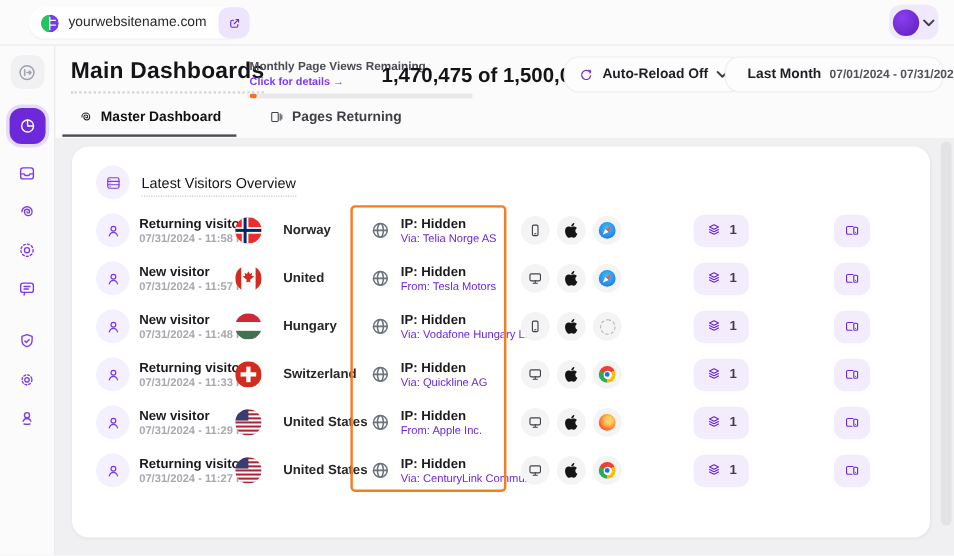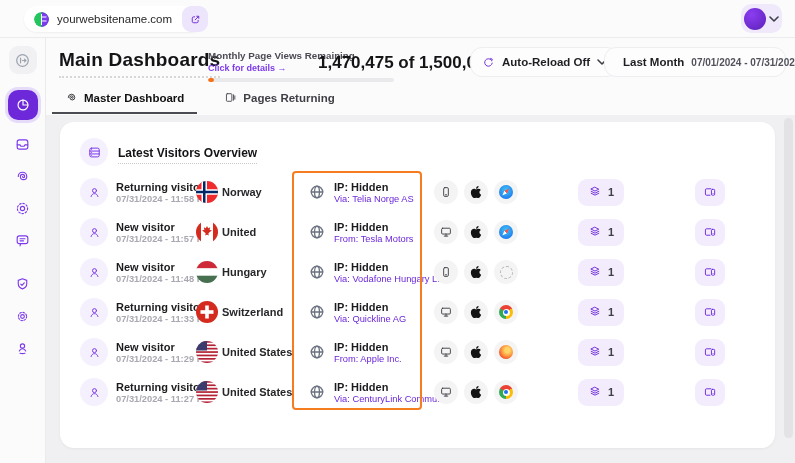--- a/index.html
+++ b/index.html
@@ -47,32 +47,32 @@
   .tabs { position:absolute; left:0; top:50px; height:27px; display:flex; align-items:flex-start; }
   .tab { display:inline-flex; align-items:center; gap:6px; padding:3px 13px 8px; font-size:11.5px; font-weight:700; color:#3f3f46; cursor:pointer; border-bottom:2.5px solid transparent; }
   .tab.active { color:#111113; border-bottom-color:#4b4b53; margin-left:6px; }
   .tab.inactive { margin-left:14px; }
 
   .content { position:absolute; left:0; top:77px; width:749px; height:348px; background:#f0f0f2; }
   .card { position:absolute; left:14px; top:7px; width:715px; height:326px; background:#fff; border-radius:14px; box-shadow:0 1px 3px rgba(0,0,0,.05); }
 
   .circ { border-radius:50%; display:flex; align-items:center; justify-content:center; }
   .panel-ic { position:absolute; left:20px; top:16px; width:28px; height:28px; background:#f4f0fd; color:#7c3aed; }
-  .panel-title { position:absolute; left:58px; top:24px; font-size:12px; font-weight:700; color:#141417; border-bottom:1.5px dotted #c9c9ce; padding-bottom:3px;text-align:right; }
+  .panel-title { position:absolute; left:58px; top:24px; font-size:12px; font-weight:400; color:#141417; border-bottom:1.5px dotted #c9c9ce; padding-bottom:3px;text-align:right; }
 
   .rows { position:absolute; left:20px; top:50px; width:683px; }
   .row { display:grid; grid-template-columns:116px 112px 126px 144px 117px 68px; align-items:center; height:40px; }
   .cell { display:flex; align-items:center; }
   .vcirc { width:28px; height:28px; background:#f4f0fd; color:#7c3aed; flex:0 0 28px; }
   .vtext { display:flex; flex-direction:column; margin-left:8px; }
   .vtype { font-size:11px; font-weight:800; color:#1b1b1f; white-space:nowrap; }
   .vdate { font-size:9.3px; font-weight:600; color:#a8a8b0; margin-top:1px; white-space:nowrap; }
   .flag { width:22px; height:22px; border-radius:50%; overflow:hidden; flex:0 0 22px; box-shadow:inset 0 0 0 .5px rgba(0,0,0,.08); }
   .flag svg { display:block; }
-  .cname { font-size:11px; font-weight:700; color:#27272a; margin-left:4px; white-space:nowrap; }
+  .cname { font-size:11px; font-weight:700; color:#27272a; margin-left:18px; white-space:nowrap; }
   .globe { color:#6b7280; flex:0 0 18px; }
   .iptext { display:flex; flex-direction:column; margin-left:8px; }
   .ipmain { font-size:11px; font-weight:800; color:#1b1b1f; white-space:nowrap; }
   .ipsub { font-size:9.3px; font-weight:400; color:#6d28d9; margin-top:1px; white-space:nowrap; }
   .dev { width:24px; height:24px; background:#f4f4f5; color:#3f3f46; margin-right:6px; flex:0 0 24px; }
   .br { width:14px; height:14px; border-radius:50%; display:flex; align-items:center; justify-content:center; position:relative; }
   .safari { background:radial-gradient(circle at 50% 38%, #41c5f2, #1565ee); }
   .needle { width:3.5px; height:10px; transform:rotate(45deg); background:linear-gradient(to bottom, #ff5147 50%, #ffffff 50%); clip-path:polygon(50% 0, 100% 50%, 50% 100%, 0 50%); }
   .chrome { background:conic-gradient(from 300deg, #ea4335 0 120deg, #fbbc05 0 240deg, #34a853 0 360deg); }
   .cmid { width:7px; height:7px; border-radius:50%; background:#fff; display:flex; align-items:center; justify-content:center; }

